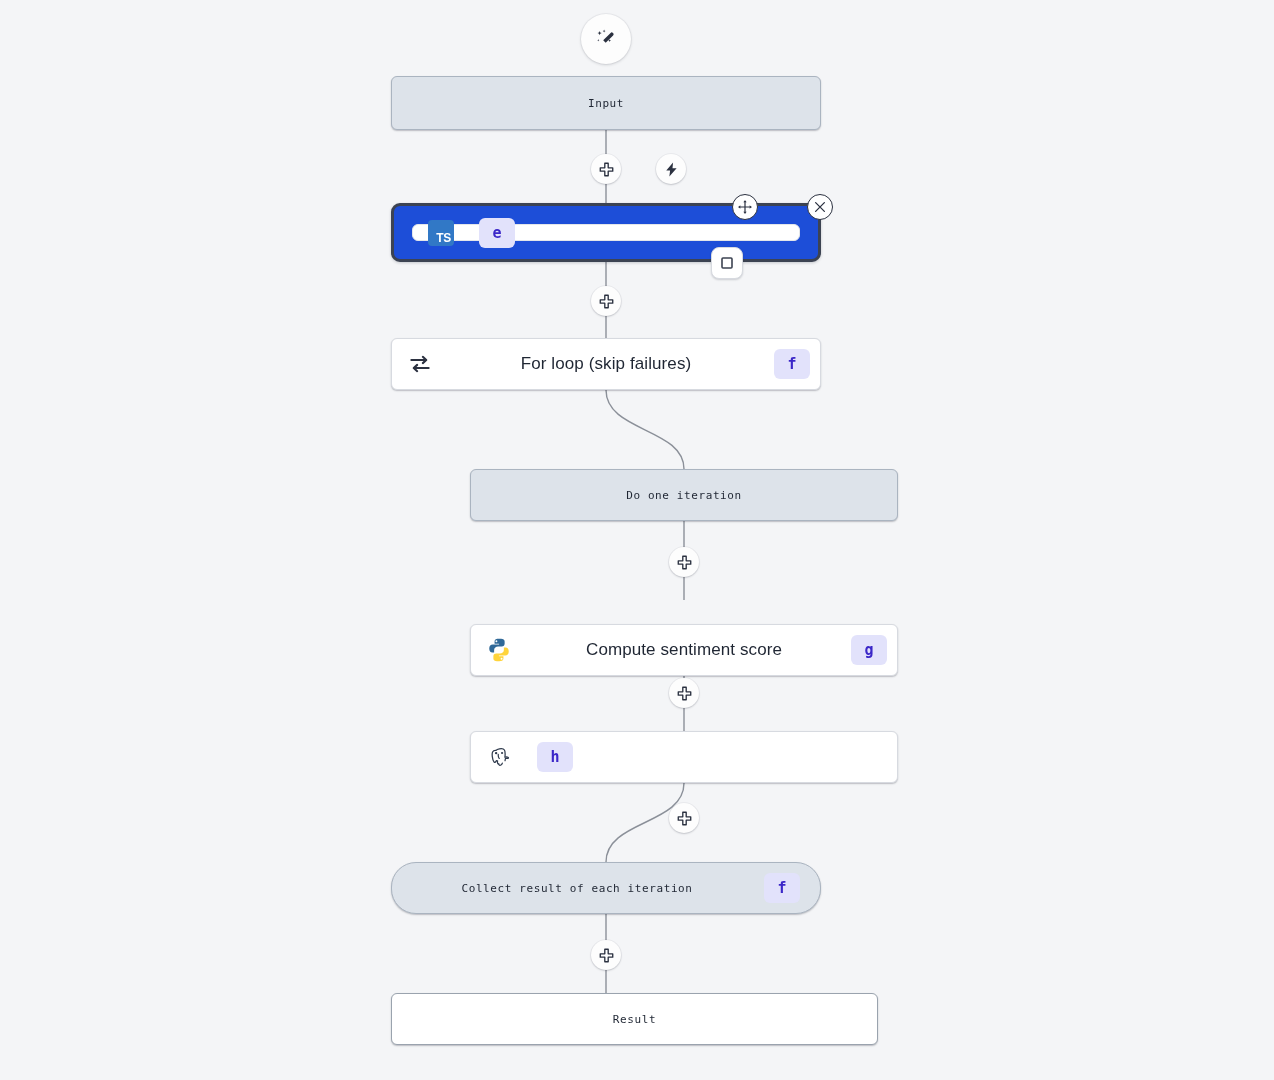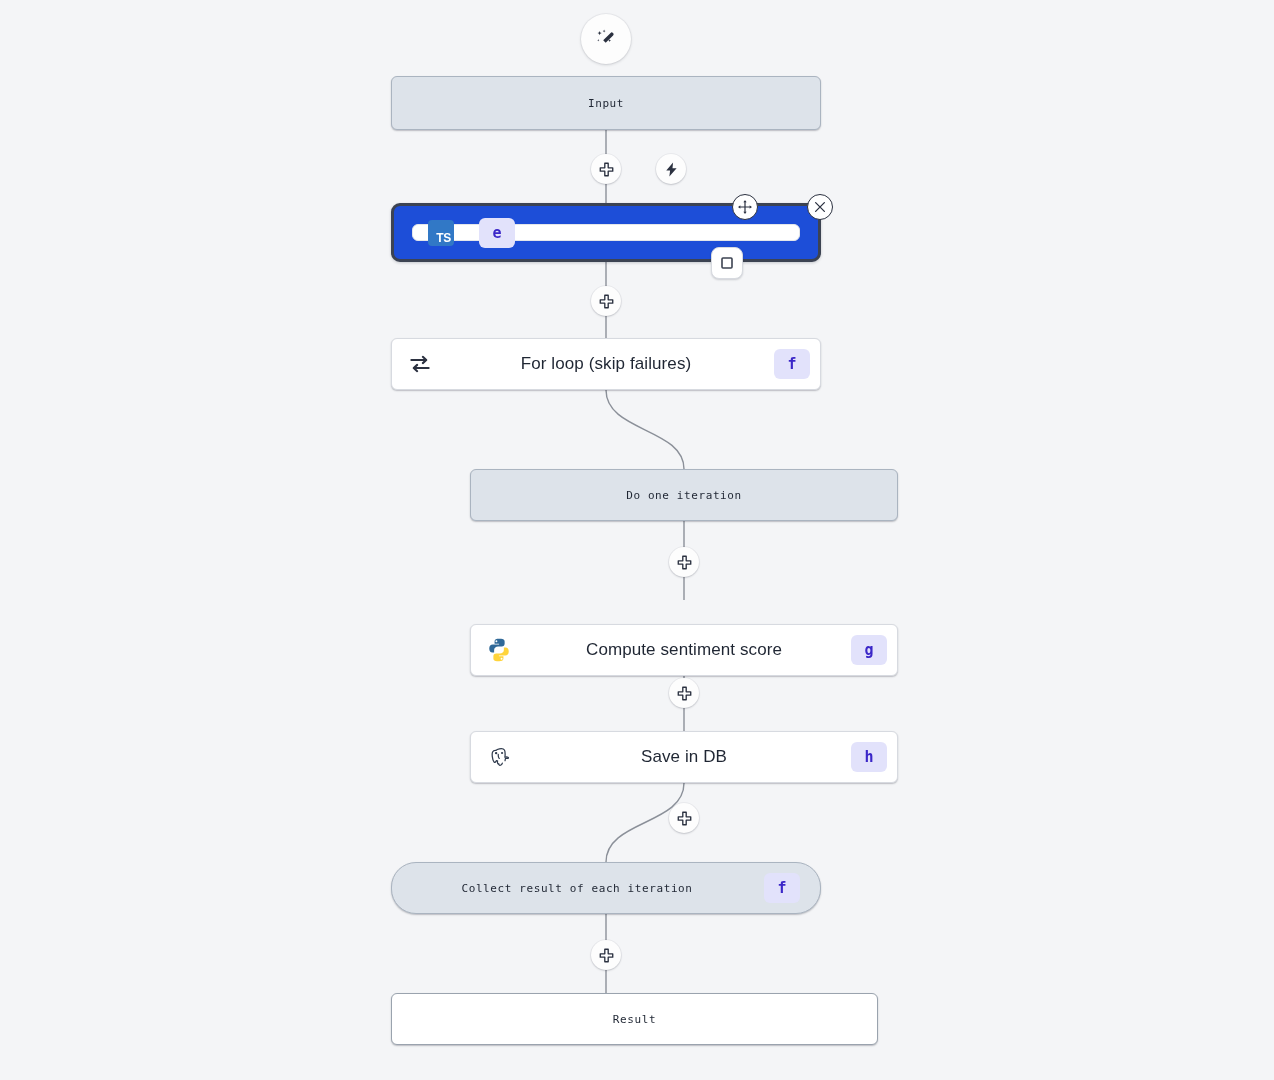--- a/index.html
+++ b/index.html
@@ -303,21 +303,20 @@
     <span class="node-icon">
       <svg width="26" height="26" viewBox="0 0 24 24">
         <g fill="none" stroke="#2f3a4c" stroke-width="1.15" stroke-linecap="round" stroke-linejoin="round">
           <path d="M17.6 15.4 c.25-2.1.18-2.4 1.75-2.06 .4.04 1.35 .12 1.37-.5 .02-.37-.55-.75-.9-.84 -1.28-.32-2.1.1-2.35.22 -.03-.3.05-.62.08-.95 .06-.65.13-1.43.1-2.14 -.02-.6.02-2.5-.63-3.55 -.86-1.4-3.2-1.3-4.6-1.06 -1.5.26-2.6 .68-3.15 1.4 -1.25-.14-2.6.3-3.2 1.5 -.5 1.05-.45 2.6-.25 4.25 .22 1.8.9 4.05 1.55 4.9 .3.4.78.6 1.13.28 .3-.28.75-.9 1.15-1.5 .33.22.72.33 1.1.3 0 .05-.02.1-.02.15 -.25.3-.2.85-.15 1.22 .1.75.35 1.2.62 1.35 .2.12.47.05.6-.14 .05 .3 .13 .6 .25 .85 .2 .4 .55 .6 .95 .6 .9 0 1.8-.8 2.1-2.1"></path>
           <path d="M11.3 9.6 c-.02 .6 .05 1.55 .2 2.3 .15 .75 .5 1.35 .85 1.35"></path>
           <ellipse cx="9.35" cy="8.45" rx=".55" ry=".38"></ellipse>
           <ellipse cx="14.85" cy="8.25" rx=".45" ry=".35"></ellipse>
         </g>
       </svg>
     </span>
-    <span class="node-label">Save in DB</span>
     <span class="badge-slot">
       <span class="badge">h</span>
     </span>
   </div>
 
   <div class="round-btn" style="left:669px; top:803px;">
     <svg width="17" height="17" viewBox="0 0 24 24">
       <path d="M9.6 3.2 h4.8 v6.4 h6.4 v4.8 h-6.4 v6.4 h-4.8 v-6.4 h-6.4 v-4.8 h6.4 Z" fill="#ffffff" stroke="#2b3140" stroke-width="1.9" stroke-linejoin="round"></path>
     </svg>
   </div>

